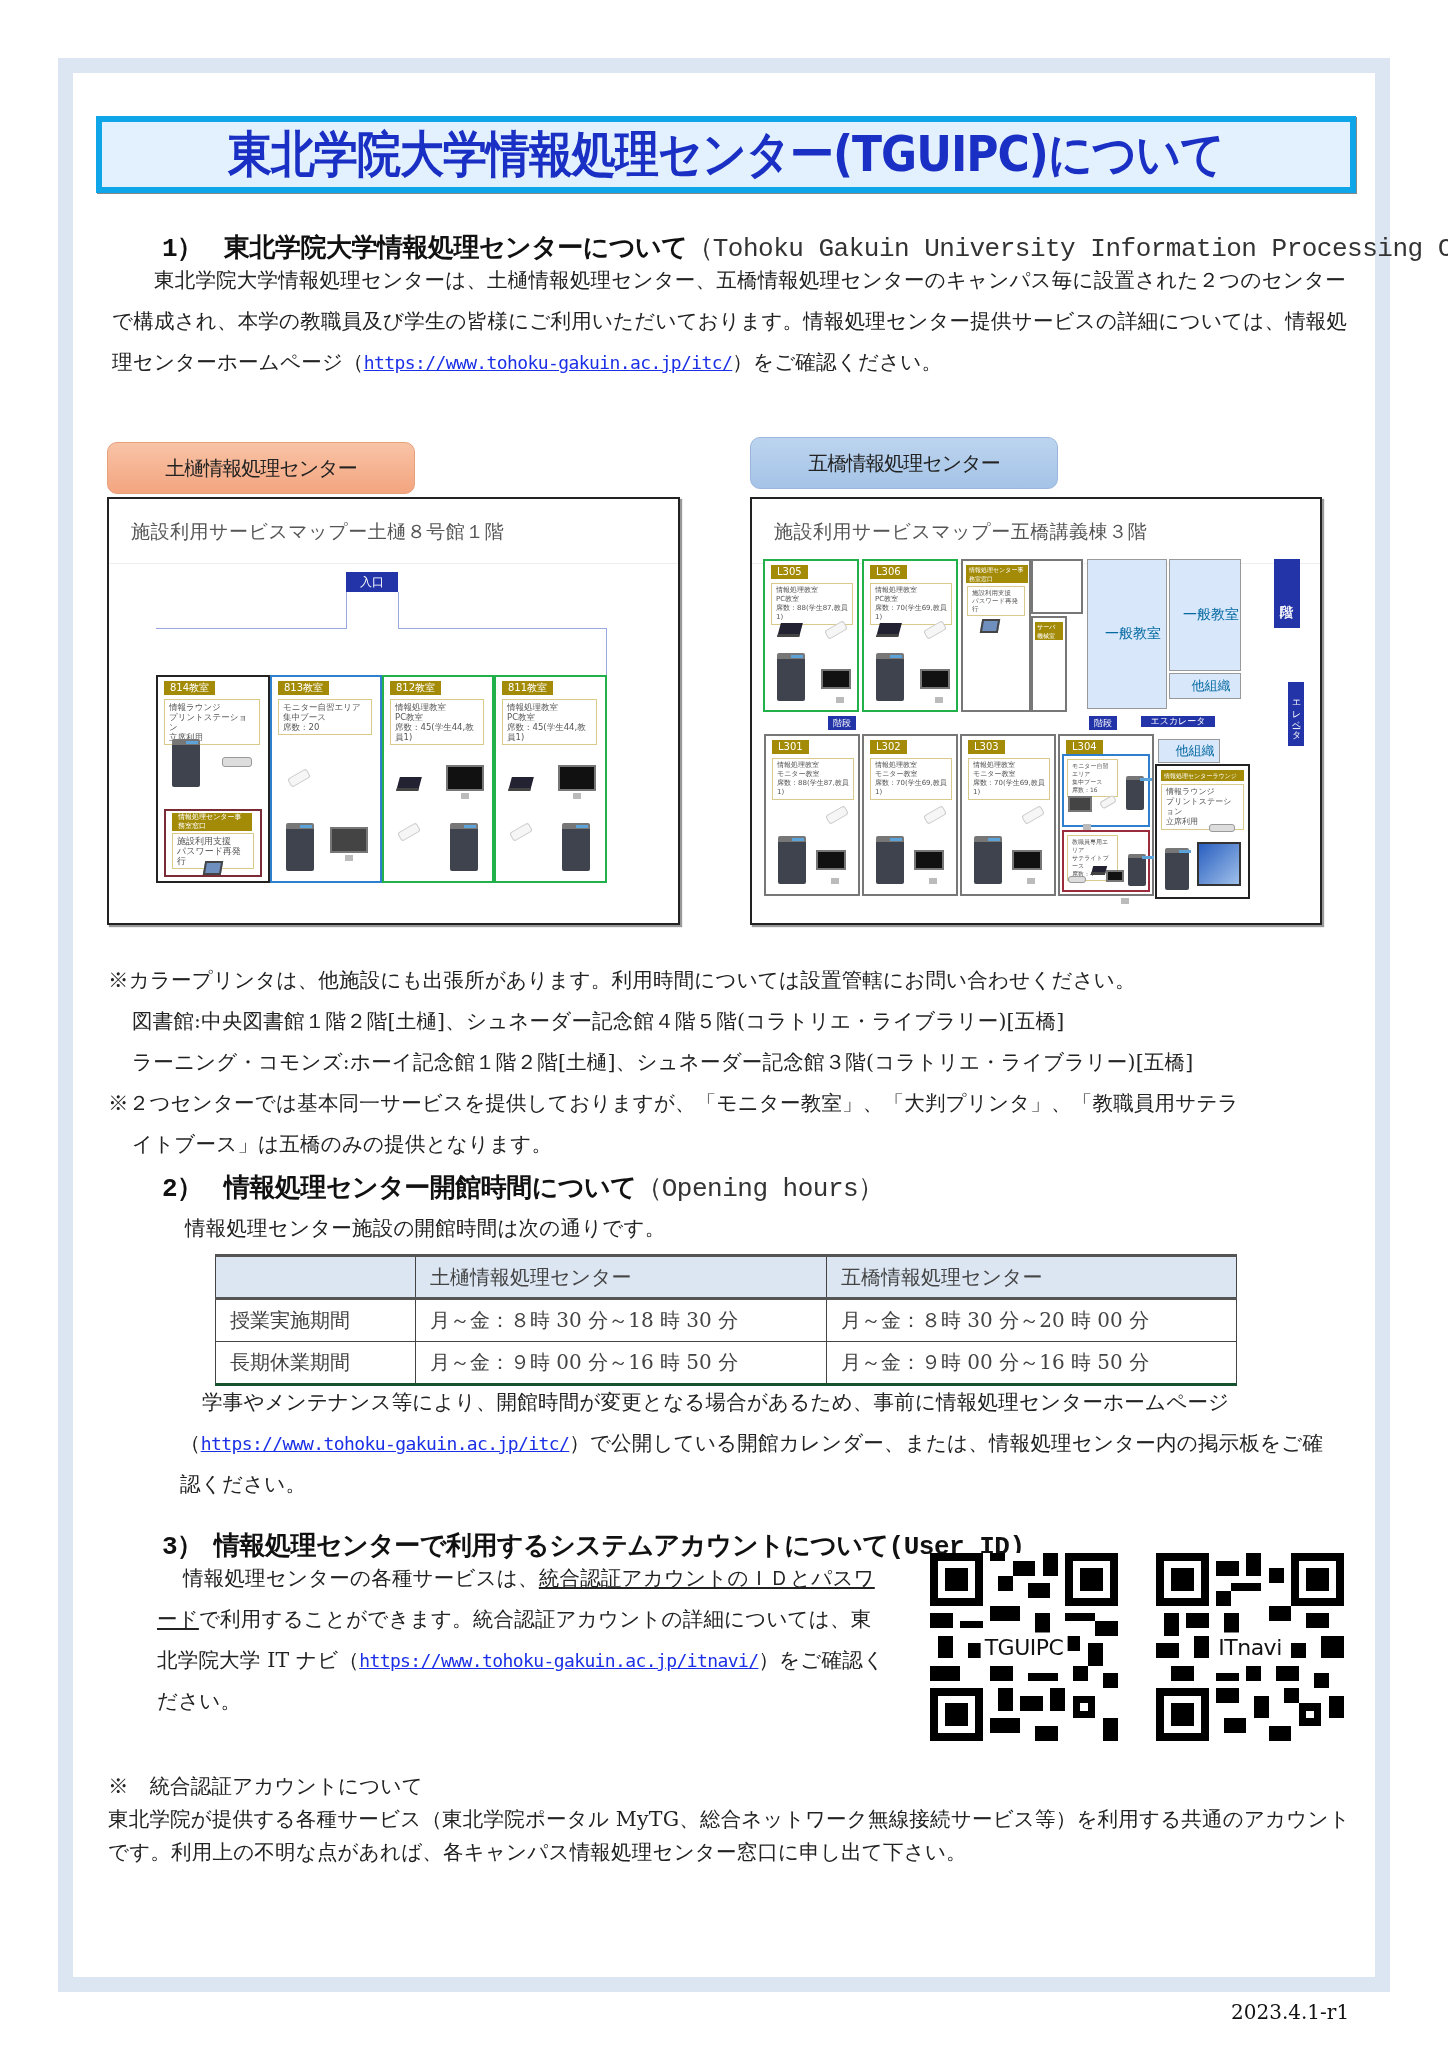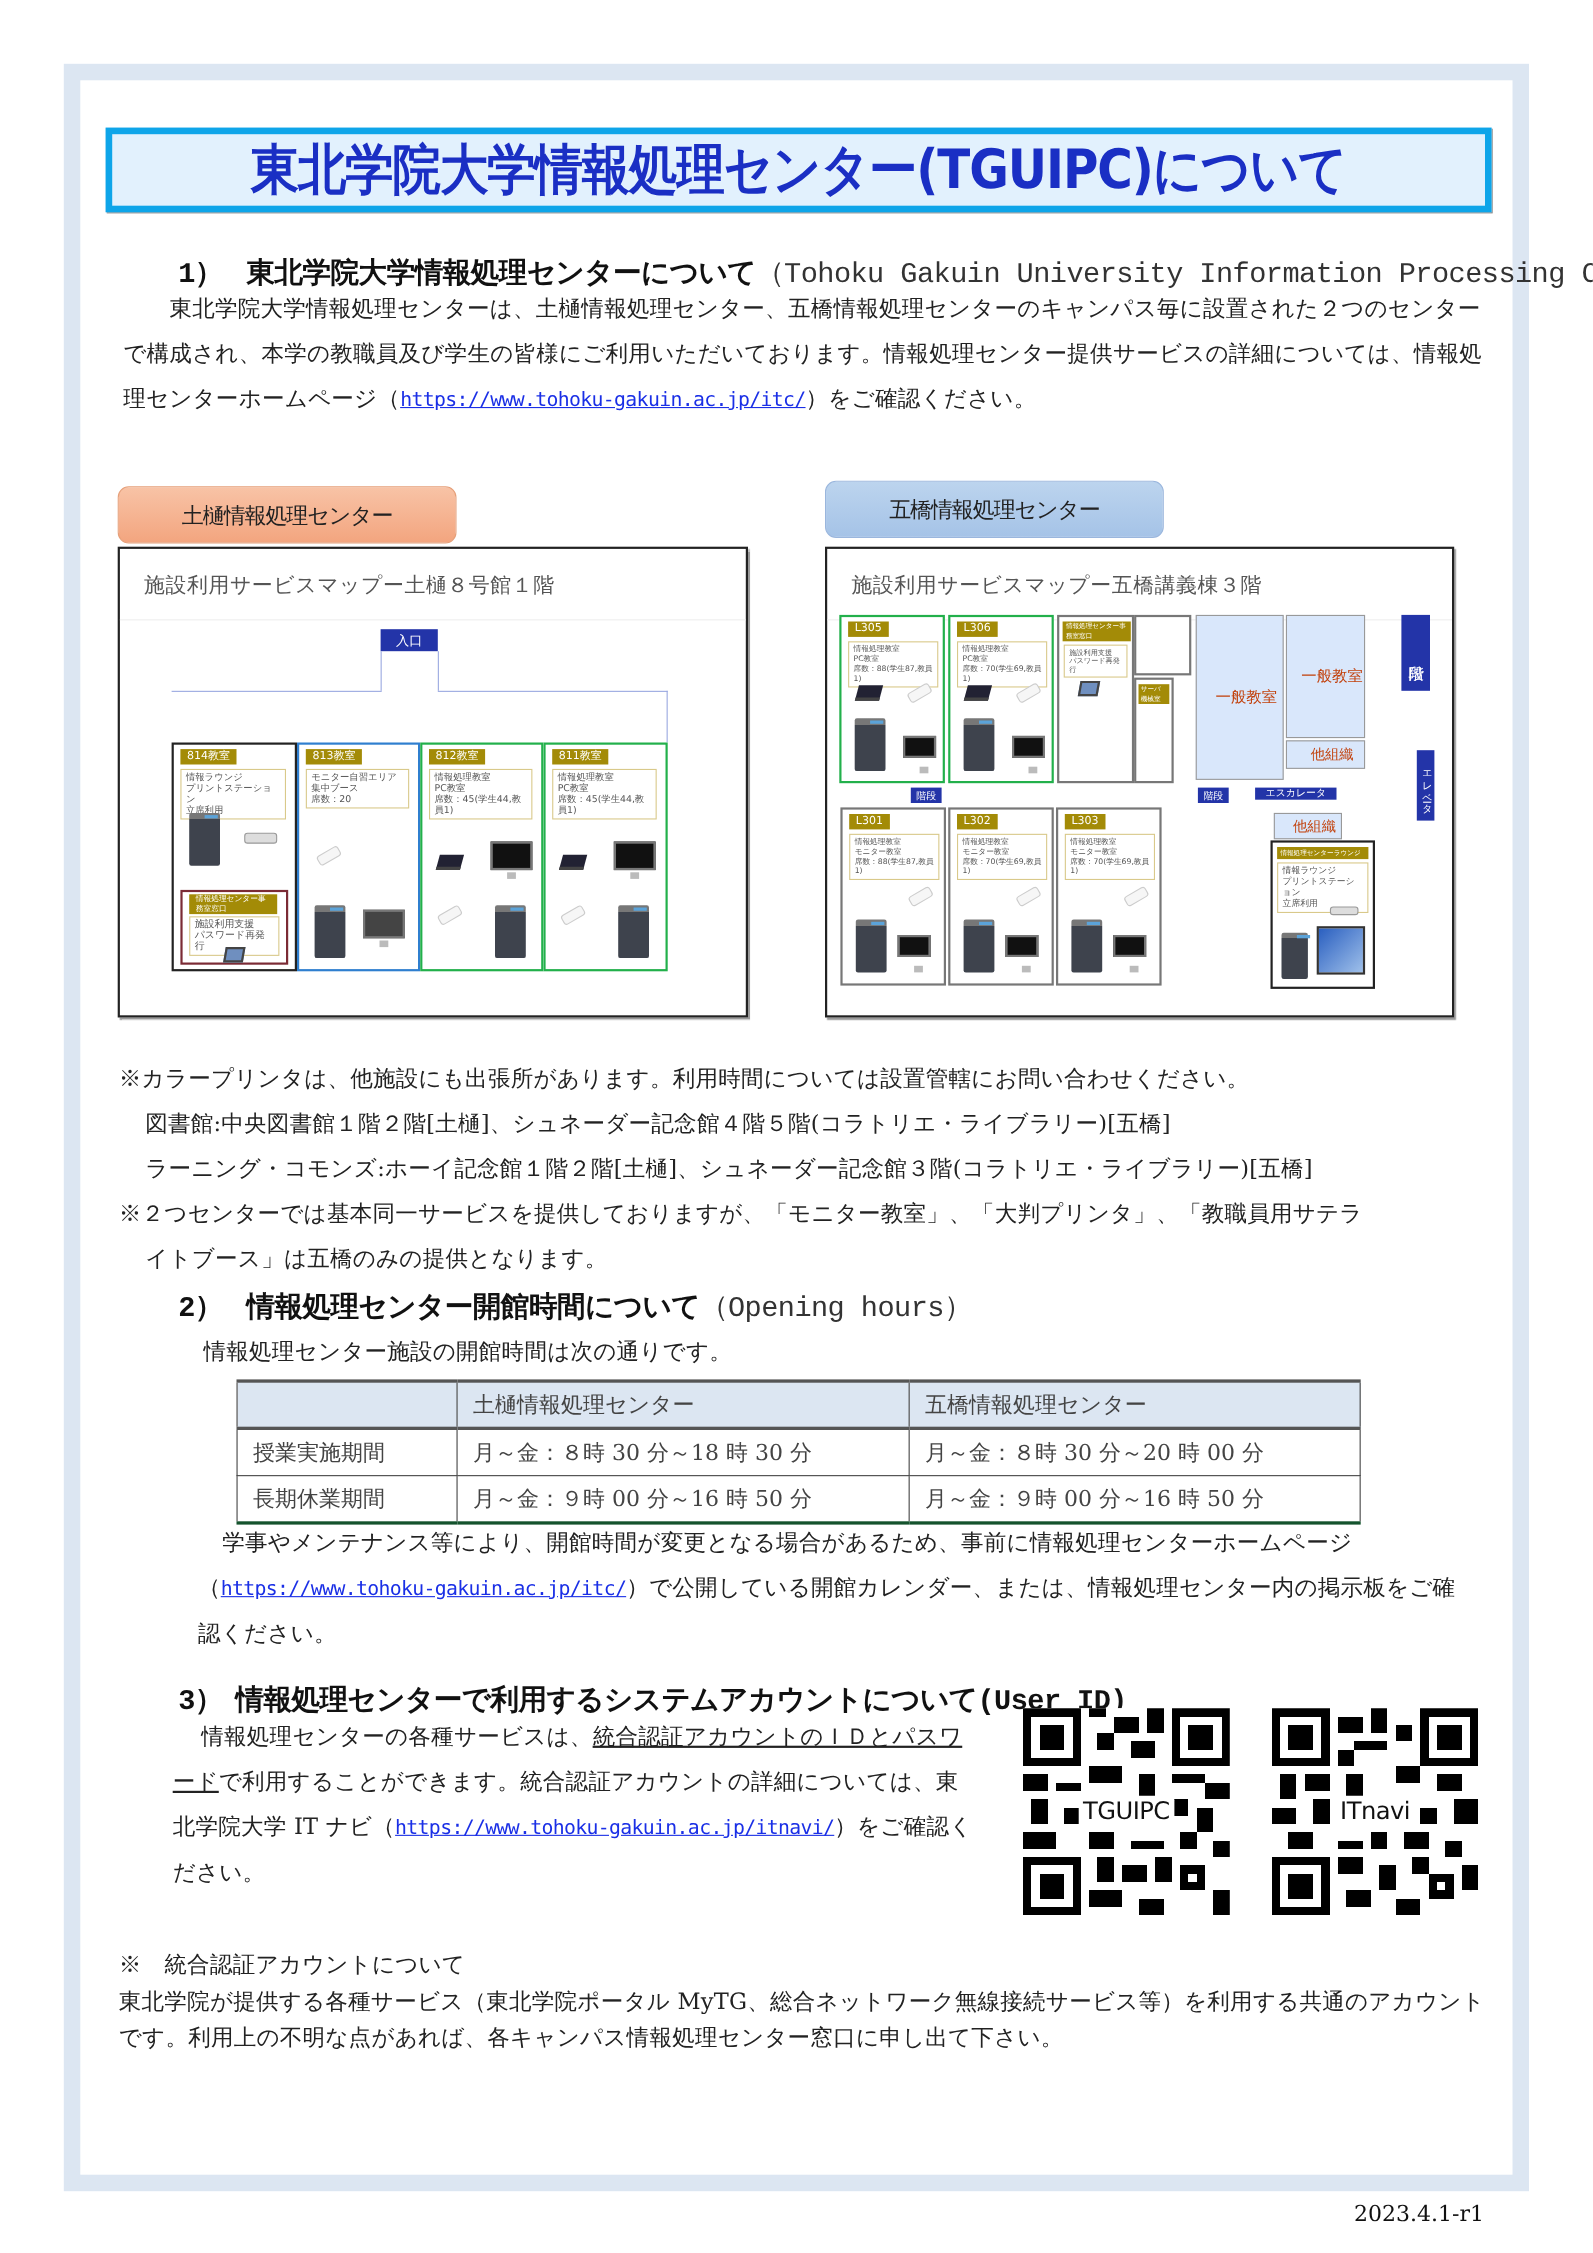--- a/index.html
+++ b/index.html
@@ -79,21 +79,21 @@
   .dev-tablet { width: 18px; height: 14px; background: #6f8fbf; border: 2px solid #444; transform: skewX(-10deg); }
 
   .blue-tag {
     position: absolute; background: #2334a8; color: #fff;
     font-family: "DejaVu Sans", "Liberation Sans", sans-serif;
     display: flex; align-items: center; justify-content: center; text-align: center;
   }
   .general-room {
     position: absolute; background: #d9e7fb; border: 1px solid #999;
     display: flex; align-items: center; justify-content: center;
-    font-family: Liberation Sans, sans-serif; color: #c2410c; padding-left: 12px;
+    font-family: Liberation Sans, sans-serif; color: #0369a1; padding-left: 12px;
   }
 
   table.hours { position: absolute; left: 215px; top: 1254px; width: 1022px; border-collapse: collapse; }
   table.hours td, table.hours th {
     border: 1.5px solid #444; height: 43px; padding-left: 14px; text-align: left;
     font-weight: normal; font-size: 20px; color: #444; white-space: nowrap;
   }
   table.hours th { background: #dce6f2; }
   table.hours tr.head th { border-top: 3px solid #555; border-bottom: 3px solid #555; }
   table.hours tr:last-child td { border-bottom: 3px solid #14532d; }
@@ -253,20 +253,40 @@
     <div class="dev dev-monitor" style="left:50px; top:114px; width:30px; height:20px;"></div>
   </div>
   <div class="room" style="left:208px; top:235px; width:96px; height:162px; border:2px solid #777;">
     <div class="room-label">L303</div>
     <div class="room-info" style="right:4px; font-size:7px; line-height:9px;">情報処理教室
 モニター教室
 席数：70(学生69,教員1)</div>
     <div class="dev dev-usb" style="left:60px; top:74px;"></div>
     <div class="dev dev-printer" style="left:12px; top:100px;"></div>
     <div class="dev dev-monitor" style="left:50px; top:114px; width:30px; height:20px;"></div>
+  </div>
+  <div class="room" style="left:306px; top:235px; width:96px; height:162px; border:2px solid #777;">
+    <div class="room-label">L304</div>
+    <div class="abs" style="left:2px; top:18px; width:88px; height:73px; border:2px solid #2f7fcf;">
+      <div class="room-info" style="left:3px; top:3px; right:30px; font-size:6px; line-height:8px;">モニター自習エリア
+集中ブース
+席数：16</div>
+      <div class="dev dev-monitor" style="left:4px; top:40px; width:24px; height:16px; background:#444;"></div>
+      <div class="dev dev-usb" style="left:36px; top:42px; width:16px; height:8px;"></div>
+      <div class="dev dev-printer" style="left:62px; top:20px; width:18px; height:34px;"></div>
+    </div>
+    <div class="abs" style="left:2px; top:94px; width:88px; height:62px; border:2px solid #9b2c3c;">
+      <div class="room-info" style="left:3px; top:3px; right:30px; font-size:6px; line-height:8px;">教職員専用エリア
+サテライトブース
+席数：4</div>
+      <div class="dev dev-laptop" style="left:28px; top:34px; width:14px; height:9px;"></div>
+      <div class="dev dev-scanner" style="left:4px; top:44px; width:18px; height:7px;"></div>
+      <div class="dev dev-monitor" style="left:42px; top:38px; width:18px; height:12px;"></div>
+      <div class="dev dev-printer" style="left:64px; top:22px; width:18px; height:32px;"></div>
+    </div>
   </div>
   <div class="general-room" style="left:406px; top:240px; width:62px; height:24px; font-size:13px;">他組織</div>
   <div class="room" style="left:403px; top:265px; width:95px; height:135px; border:2px solid #222;">
     <div class="room-label" style="font-size:6px; height:11px; line-height:11px; left:4px; right:4px; padding:0 3px;">情報処理センターラウンジ</div>
     <div class="room-info" style="left:4px; right:4px; top:18px; font-size:8px; line-height:10px;">情報ラウンジ
 プリントステーション
 立席利用</div>
     <div class="dev dev-scanner" style="left:52px; top:58px; width:26px; height:8px;"></div>
     <div class="dev dev-printer" style="left:8px; top:82px; width:24px; height:42px;"></div>
     <div class="dev" style="left:40px; top:76px; width:44px; height:44px; background:linear-gradient(135deg,#2a5fc0,#9fc0ea); border:2px solid #333;"></div>

